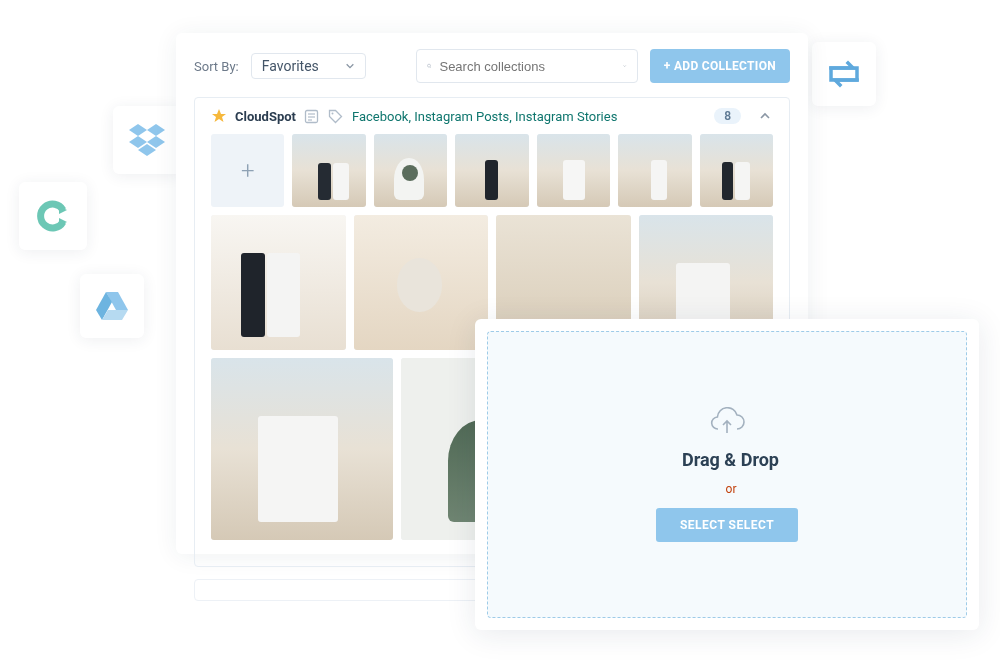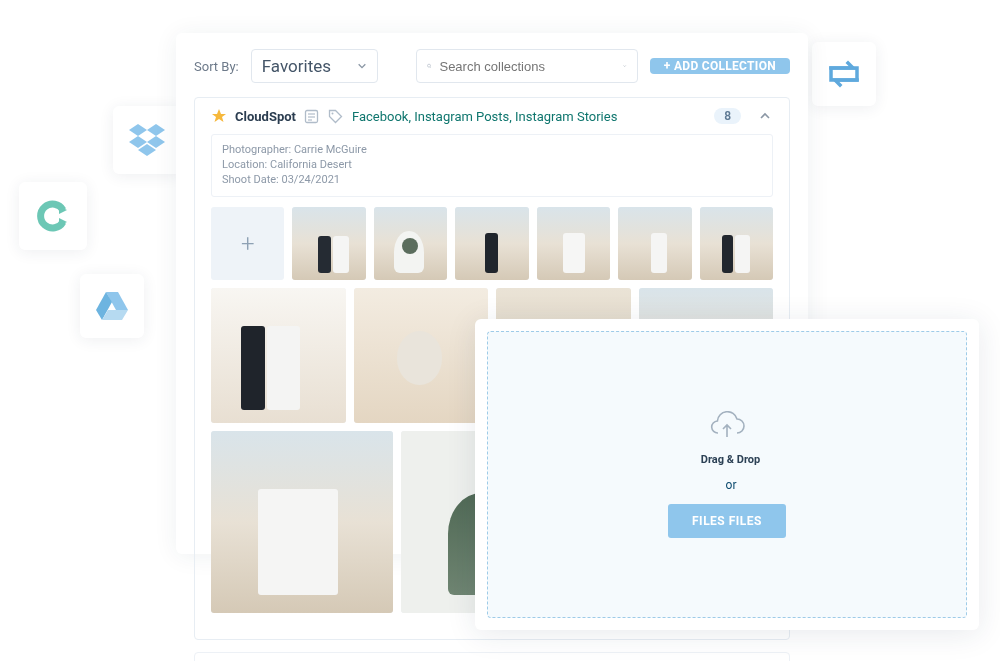--- a/index.html
+++ b/index.html
@@ -30,41 +30,41 @@
     top: 33px; left: 176px;
     width: 632px; height: 521px;
     background: #fff;
     border-radius: 6px;
     box-shadow: 0 2px 25px rgba(32,53,74,.07);
     padding: 16px 18px;
   }
   .toolbar { display: flex; align-items: center; gap: 12px; margin-bottom: 14px; }
   .sort-label { font-size: 13px; color: #6d7a8a; }
   .select {
-    height: 34px; padding: 0 10px;
+    height: 26px; padding: 0 10px;
     border: 1px solid #e1e7ee; border-radius: 4px;
     display: flex; align-items: center; gap: 26px;
-    font-size: 17px; color: #445568;
+    font-size: 14px; color: #445568;
     cursor: pointer;
   }
   .chevron { width: 10px; height: 10px; }
   .spacer { flex: 1; }
   .search {
     height: 34px; width: 222px;
     border: 1px solid #e1e7ee; border-radius: 4px;
     display: flex; align-items: center; gap: 8px;
     padding: 0 10px;
     font-size: 13px; color: #9aa7b5;
   }
   .search input {
     flex: 1; border: none; outline: none;
     font-size: 13px; color: #445568; background: transparent;
   }
   .btn-add {
-    height: 16px;
+    height: 34px;
     background: #8fc6ec;
     color: #fff;
     border-radius: 4px;
     padding: 0 14px;
     font-size: 12px; font-weight: 700;
     display: flex; align-items: center;
     letter-spacing: .3px;
     cursor: pointer;
   }
 
@@ -160,22 +160,22 @@
   }
   .dz-inner {
     width: 100%; height: 100%;
     border: 1.5px dashed #9ecbe8;
     border-radius: 4px;
     background: #f5fafd;
     display: flex; flex-direction: column;
     align-items: center; justify-content: center;
     gap: 12px;
   }
-  .dz-title { font-size: 11px; font-weight: 700; color: #2c4155; margin-left: 7px; }
-  .dz-or { font-size: 12px; color: #0c4a6e; margin-left: 8px; }
+  .dz-title { font-size: 18px; font-weight: 700; color: #2c4155; margin-left: 7px; }
+  .dz-or { font-size: 12px; color: #c2410c; margin-left: 8px; }
   .dz-btn {
     background: #8fc6ec; color: #fff;
     font-size: 12px; font-weight: 700; letter-spacing: .5px;
     padding: 10px 24px; border-radius: 3px;
     cursor: pointer;
   }
   .cloud-up { width: 36px; height: 30px; color: #a3b1bf; }
 </style>
 </head>
 <body>
@@ -259,25 +259,20 @@
       </span>
       <span class="tags">Facebook, Instagram Posts, Instagram Stories</span>
       <span class="count-pill">8</span>
       <span class="mini-icon" style="margin-left:8px;">
         <svg width="12" height="12" viewBox="0 0 12 12">
             <path d="M2 8l4-4 4 4" fill="none" stroke="#8b97a5" stroke-width="1.6"></path>
           </svg>
       </span>
     </div>
 
-    <div class="meta">
-      <div><span>Photographer:</span> <span>Carrie McGuire</span></div>
-      <div><span>Location:</span> <span>California Desert</span></div>
-      <div><span>Shoot Date:</span> <span>03/24/2021</span></div>
-    </div>
 
     <div class="grid">
       <div class="thumb add">
           <span class="plus">+</span>
         </div>
       <div class="thumb">
           <div class="photo p1"></div>
         </div>
       <div class="thumb">
           <div class="photo p2"></div>
@@ -334,15 +329,15 @@
 </div>
 
 <div class="dropzone">
   <div class="dz-inner">
     <svg class="cloud-up" viewBox="0 0 36 30">
       <path d="M28 22a7 7 0 0 0 0-14 10 10 0 0 0-19.6 2A6 6 0 0 0 9 22" fill="none" stroke="currentColor" stroke-width="1.6"></path>
       <path d="M18 26 V14 M14 18 l4-4 4 4" fill="none" stroke="currentColor" stroke-width="1.6"></path>
     </svg>
     <div class="dz-title">Drag &amp; Drop</div>
     <div class="dz-or">or</div>
-    <div class="dz-btn">FILES FILES</div>
+    <div class="dz-btn">SELECT SELECT</div>
   </div>
 </div>
 
 </body></html>

